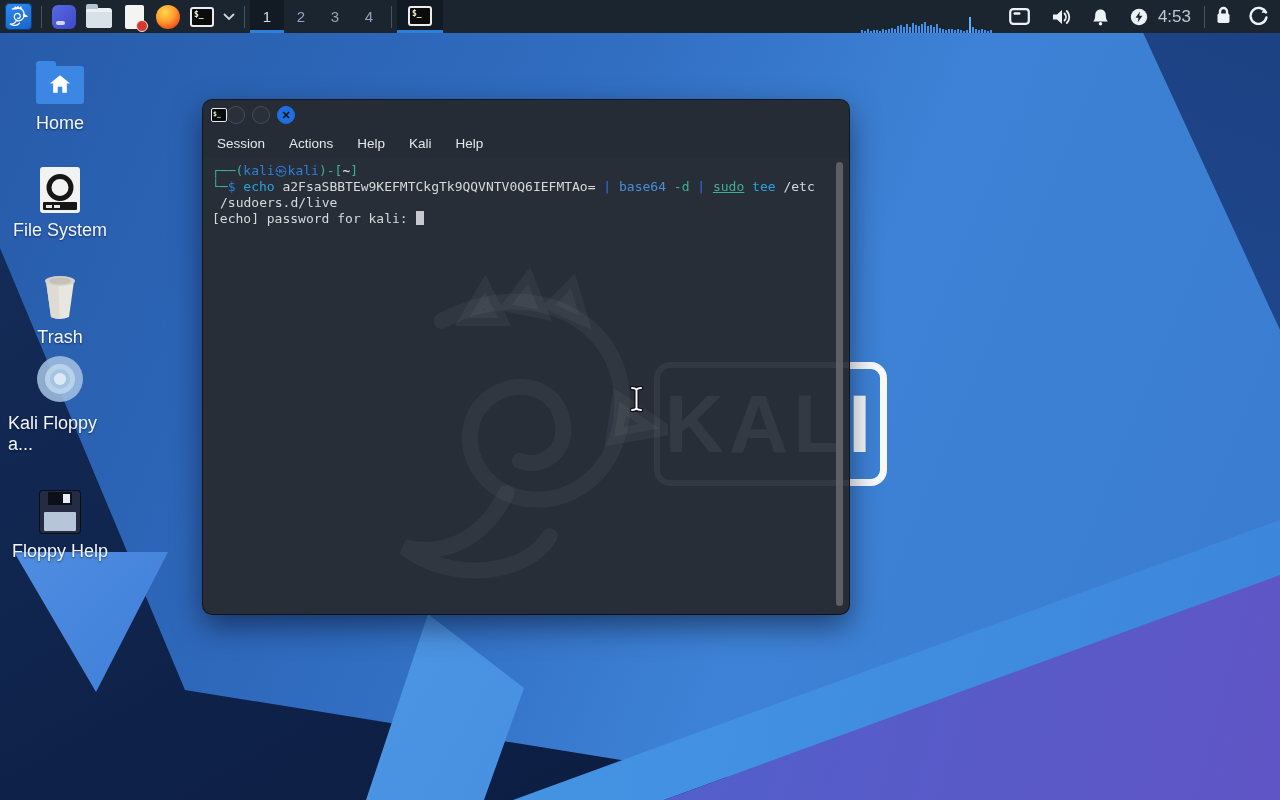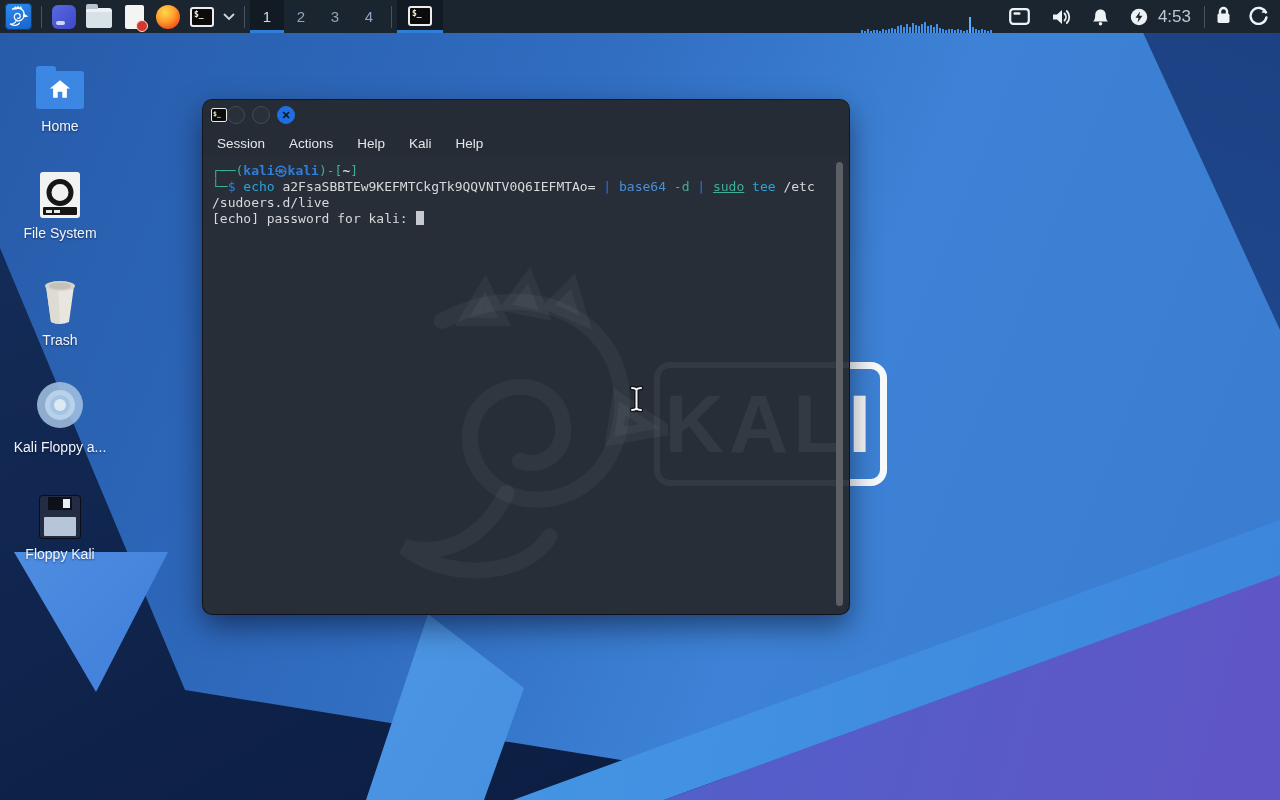--- a/index.html
+++ b/index.html
@@ -57,21 +57,21 @@
   .cpu span{width:2px;background:#4090ec;flex:0 0 auto;}
   .tray{display:flex;align-items:center;gap:21px;margin-right:8px;}
   .tray .ticon{cursor:pointer;display:flex;align-items:center;justify-content:center;background:none;border:none;padding:0;}
   .clock{font-size:17px;color:#bcc8d8;margin:0 8px 0 2px;cursor:pointer;}
   .sess{display:flex;align-items:center;gap:18px;margin:0 12px 0 6px;}
 
   
   .dicons{position:absolute;left:8px;top:46px;width:104px;z-index:3;}
   .ditem{width:104px;height:88px;margin-bottom:19px;display:flex;flex-direction:column;align-items:center;
     justify-content:flex-end;cursor:pointer;}
-  .ditem .dlabel{margin-top:7px;font-size:14px;color:#f2f6fa;text-shadow:0 1px 2px rgba(0,10,40,.55);}
+  .ditem .dlabel{margin-top:7px;font-size:18px;color:#f2f6fa;text-shadow:0 1px 2px rgba(0,10,40,.55);}
   .ic-home{width:48px;height:38px;position:relative;background:#3d87e4;border-radius:3px;margin-bottom:2px;}
   .ic-home::before{content:"";position:absolute;top:-5px;left:0;width:20px;height:6px;background:#3d87e4;border-radius:3px 3px 0 0;}
   .ic-home svg{position:absolute;left:13px;top:8px;}
   .ic-drive{width:40px;height:46px;background:#f2f2f2;border-radius:3px;position:relative;}
   .ic-drive .ring{position:absolute;left:50%;top:7px;transform:translateX(-50%);width:17px;height:17px;
     border:5px solid #161616;border-radius:50%;}
   .ic-drive .bar{position:absolute;left:3px;right:3px;bottom:3px;height:8px;background:#161616;border-radius:1px;}
   .ic-drive .bar i{position:absolute;top:2.5px;width:6px;height:3px;background:#e8e8e8;}
   .ic-trash{width:44px;height:48px;position:relative;}
   .ic-floppy{width:42px;height:44px;background:#232c42;border-radius:4px;position:relative;box-shadow:0 0 0 1px #0a0e16 inset;}
@@ -314,21 +314,21 @@
       </div>
       <div class="dlabel">Kali Floppy a...</div>
     </div>
     <div class="ditem">
       <div class="ic-floppy">
         <span class="shutter">
             <span class="slot"></span>
           </span>
         <span class="label"></span>
       </div>
-      <div class="dlabel">Floppy Kali</div>
+      <div class="dlabel">Floppy Help</div>
     </div>
   </div>
 
   <div class="term">
     <div class="titlebar">
       <span class="t-ico">$_</span>
       <span class="winbtns">
         <button class="wbtn"></button>
         <button class="wbtn"></button>
         <button class="wbtn close">✕</button>
@@ -342,23 +342,23 @@
         <span class="menu-item">Help</span>
       </div>
     <div class="tcontent">
       <svg class="faint-dragon" width="280" height="360" viewBox="-2 -4 104 126">
         <use href="#dragon" fill="rgba(255,255,255,0.045)" stroke="rgba(255,255,255,0.045)" stroke-width="6"></use>
       </svg>
       <div class="faint-wm">
         <span>KALI</span>
       </div>
       <div class="tlines" id="termLines">
-          <div class="tline"><span style="color: rgb(63, 174, 150);">┌──(</span><span style="color: rgb(46, 127, 221); font-weight: bold;">kali㉿kali</span><span style="color: rgb(63, 174, 150);">)-[</span><span style="color: rgb(215, 217, 219); font-weight: bold;">~</span><span style="color: rgb(63, 174, 150);">]</span></div>
+          <div class="tline"><span style="color: rgb(63, 174, 150);">┌──(</span><span style="color: rgb(46, 127, 221); font-weight: normal;">kali㉿kali</span><span style="color: rgb(63, 174, 150);">)-[</span><span style="color: rgb(215, 217, 219); font-weight: bold;">~</span><span style="color: rgb(63, 174, 150);">]</span></div>
           <div class="tline"><span style="color: rgb(63, 174, 150);">└─</span><span style="color: rgb(46, 127, 221);">$</span><span style="color: rgb(215, 217, 219);"> </span><span style="color: rgb(42, 163, 220);">echo</span><span style="color: rgb(215, 217, 219);"> a2FsaSBBTEw9KEFMTCkgTk9QQVNTV0Q6IEFMTAo= </span><span style="color: rgb(47, 108, 230);">|</span><span style="color: rgb(215, 217, 219);"> </span><span style="color: rgb(74, 142, 216);">base64</span><span style="color: rgb(215, 217, 219);"> </span><span style="color: rgb(63, 174, 150);">-d</span><span style="color: rgb(215, 217, 219);"> </span><span style="color: rgb(47, 108, 230);">|</span><span style="color: rgb(215, 217, 219);"> </span><span style="color: rgb(63, 174, 150); text-decoration: underline;">sudo</span><span style="color: rgb(215, 217, 219);"> </span><span style="color: rgb(42, 163, 220);">tee</span><span style="color: rgb(215, 217, 219);"> /etc</span></div>
-          <div class="tline"><span style="color: rgb(215, 217, 219);">/sudoers.d/live</span></div>
+          <div class="tline"><span style="color: rgb(215, 217, 219); margin-left: 8px;">/sudoers.d/live</span></div>
           <div class="tline"><span style="color: rgb(215, 217, 219);">[echo] password for kali: </span><span class="curblock" style="background: rgb(198, 202, 208);"></span></div>
         </div>
       <div class="tscroll"></div>
     </div>
   </div>
 
   <svg class="mcursor" width="17" height="28" viewBox="0 0 17 28">
     <g stroke="#10131a" stroke-width="4.6" fill="none" stroke-linecap="round">
       <path d="M4 3 C6 3 7.5 3.5 8.5 4.5 C9.5 3.5 11 3 13 3 M4 25 C6 25 7.5 24.5 8.5 23.5 C9.5 24.5 11 25 13 25 M8.5 4.5 V23.5"></path>
     </g>

